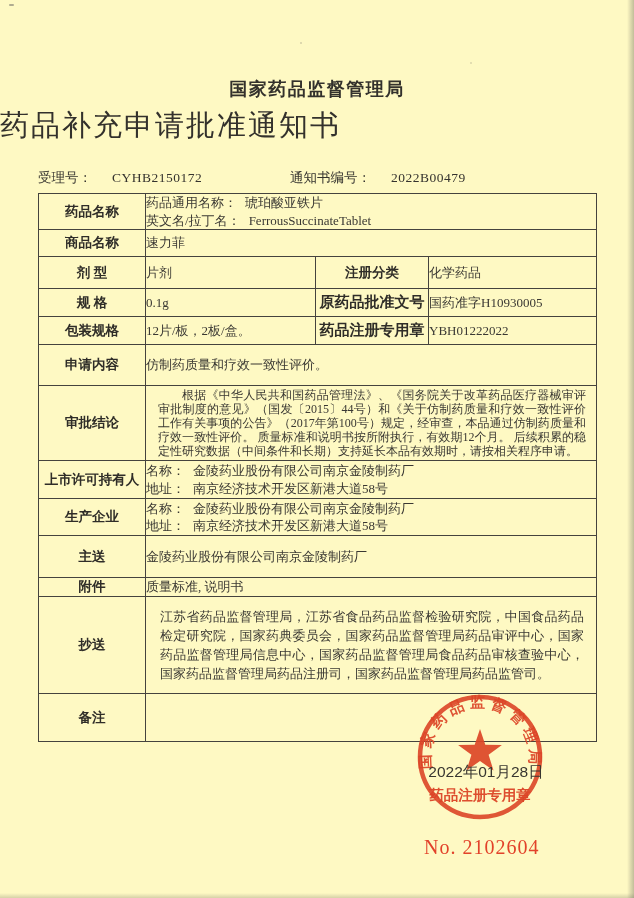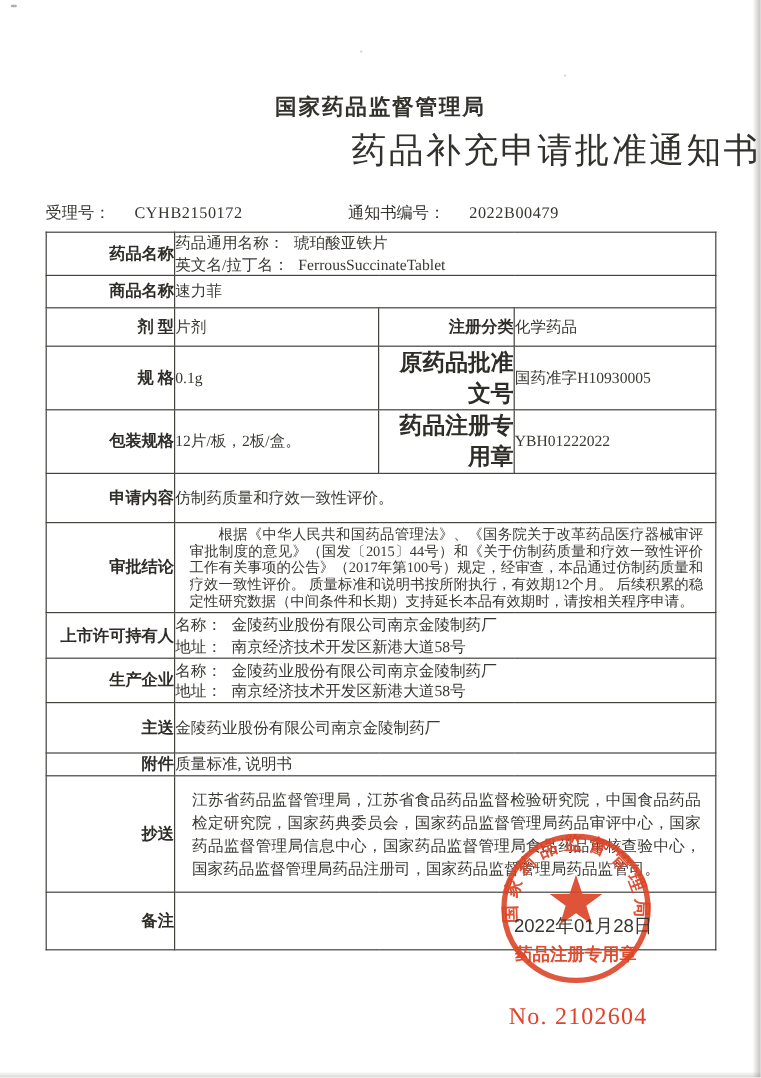--- a/index.html
+++ b/index.html
@@ -1,46 +1,46 @@
 <!DOCTYPE html>
 <html><head>
 <meta charset="utf-8">
 <style>
   html,body{margin:0;padding:0;background:#e9e8e4;}
   .page{
     position:relative;width:634px;height:898px;margin:0 auto;
-    background:#ffffff;overflow:hidden;
+    background:#fef9c3;overflow:hidden;
     font-family:"Liberation Serif","DejaVu Serif",serif;
     color:#35332e;
   }
   .edge-right{position:absolute;top:0;right:0;width:7px;height:100%;
     background:linear-gradient(to right,rgba(95,92,86,0),rgba(95,92,86,.38));}
   .edge-bottom{position:absolute;left:0;bottom:0;width:100%;height:5px;
     background:linear-gradient(to bottom,rgba(95,92,86,0),rgba(95,92,86,.25));}
   .speck{position:absolute;background:#6f6d66;border-radius:1px;opacity:.55;}
   .speck.s1{left:9px;top:4px;width:5px;height:2px;}
   .speck.s2{left:300px;top:42px;width:2px;height:2px;opacity:.3;}
   .speck.s3{left:470px;top:62px;width:2px;height:2px;opacity:.25;}
 
   .org-title{position:absolute;top:77px;left:0;width:634px;margin:0;
     text-align:center;font-family:"Liberation Sans","DejaVu Sans",sans-serif;
     font-weight:bold;font-size:18px;letter-spacing:1.5px;color:#33312c;}
   .doc-title{position:absolute;top:106px;left:0;width:634px;margin:0;
-    text-align:right;font-weight:normal;font-size:29px;letter-spacing:2px;color:#33312c;}
+    text-align:left;font-weight:normal;font-size:29px;letter-spacing:2px;color:#33312c;}
 
   .meta{position:absolute;top:169px;left:38px;width:558px;height:18px;font-size:13.5px;}
   .meta-acc{position:absolute;left:0;top:0;}
   .meta-notice{position:absolute;left:252px;top:0;}
   .meta .v{margin-left:20px;letter-spacing:.5px;}
 
   table.doc{position:absolute;top:193px;left:38px;width:558px;
     border-collapse:collapse;table-layout:fixed;font-size:13px;color:#3a3833;}
   table.doc td{border:1px solid #45433e;padding:0;vertical-align:middle;overflow:hidden;}
-  td.lbl{text-align:right;font-weight:bold;font-size:13.5px;color:#2f2d28;}
-  td.lbl.small{font-size:19px;letter-spacing:0;}
+  td.lbl{text-align:center;font-weight:bold;font-size:13.5px;color:#2f2d28;}
+  td.lbl.small{font-size:15px;letter-spacing:0;}
   td.val{padding-left:10px;}
   td.top{vertical-align:top;}
   .two-line{line-height:17.5px;padding-top:1px;}
   .fld{margin-right:8px;}
   .para{margin:0;padding:2px 10px 2px 12px;line-height:14px;font-size:12px;
     text-align:justify;text-indent:2em;}
   .cc-para{margin:0;padding:0 12px 0 14px;line-height:19px;font-size:13px;text-align:justify;}
   .app-val{padding:4px 10px 0 12px;}
 
   .seal{position:absolute;left:413px;top:691px;}

